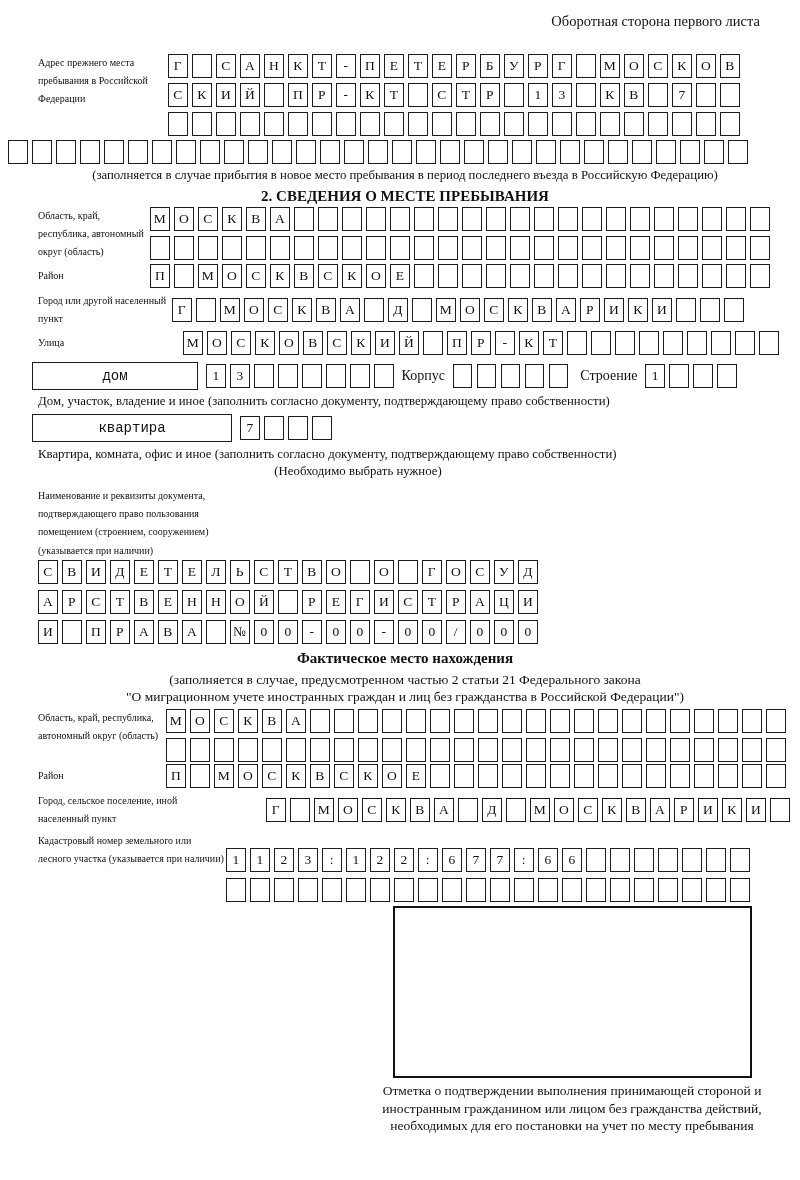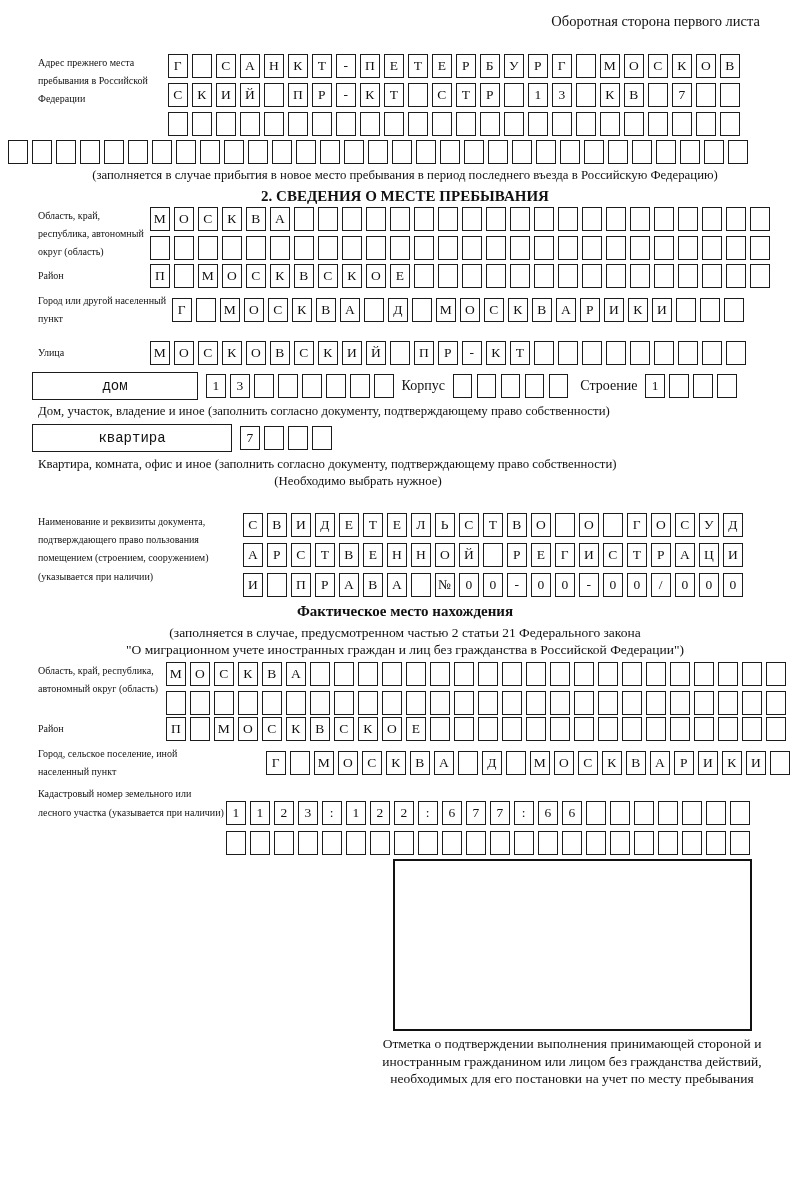--- a/index.html
+++ b/index.html
@@ -272,21 +272,21 @@
         <span class="cell">Р</span>
         <span class="cell">И</span>
         <span class="cell">К</span>
         <span class="cell">И</span>
         <span class="cell"></span>
         <span class="cell"></span>
         <span class="cell"></span>
       </div>
   </div>
 
-  <div class="frow" style="margin-top:13px;">
+  <div class="frow" style="margin-top:3px;gap:33px;">
     <div class="lbl" style="width:112px;line-height:24px;">Улица</div>
     <div class="cells">
         <span class="cell">М</span>
         <span class="cell">О</span>
         <span class="cell">С</span>
         <span class="cell">К</span>
         <span class="cell">О</span>
         <span class="cell">В</span>
         <span class="cell">С</span>
         <span class="cell">К</span>
@@ -346,21 +346,21 @@
         <span class="cell">7</span>
         <span class="cell"></span>
         <span class="cell"></span>
         <span class="cell"></span>
       </div>
   </div>
   <div class="cap" style="margin-top:4px;">Квартира, комната, офис и иное (заполнить согласно документу, подтверждающему право собственности)</div>
 
   <div class="cap" style="margin-top:1px;width:640px;text-align:center;">(Необходимо выбрать нужное)</div>
 
-  <div class="frow" style="margin-top:24px;">
+  <div class="frow" style="margin-top:8px;flex-direction:column;">
     <div class="lbl" style="width:205px;">Наименование и реквизиты документа, подтверждающего право пользования помещением (строением, сооружением) (указывается при наличии)</div>
     <div class="rowstack" style="gap:6px;">
       <div class="cells">
           <span class="cell">С</span>
           <span class="cell">В</span>
           <span class="cell">И</span>
           <span class="cell">Д</span>
           <span class="cell">Е</span>
           <span class="cell">Т</span>
           <span class="cell">Е</span>

